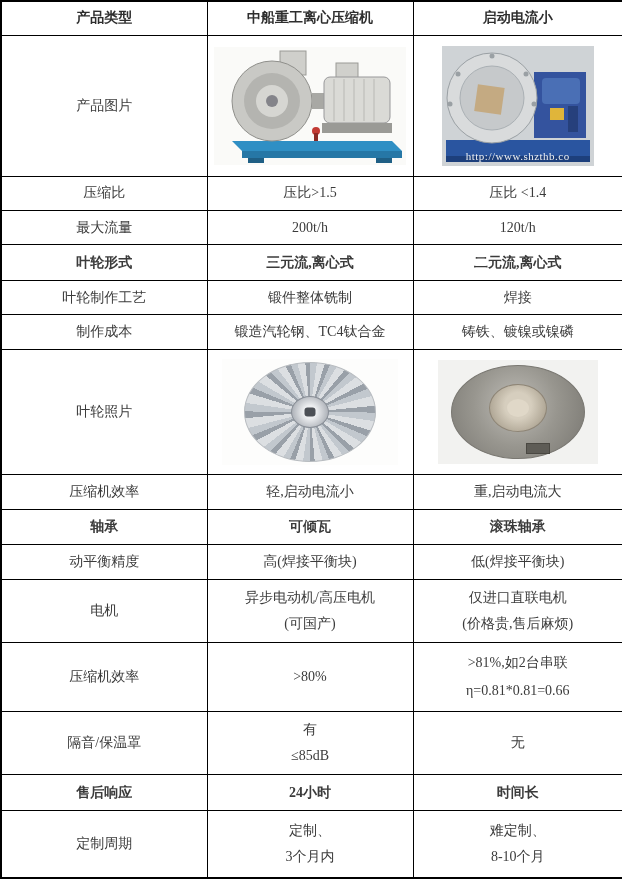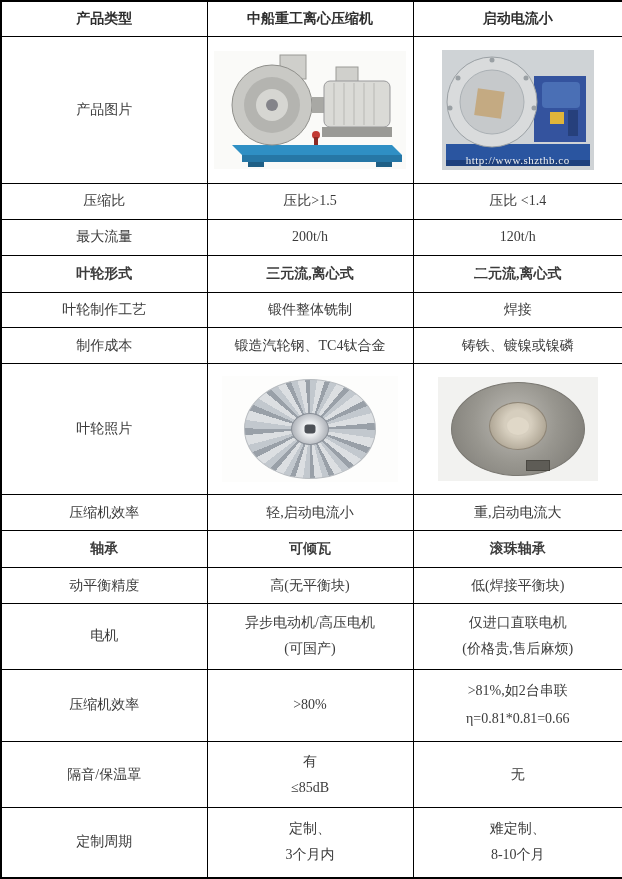--- a/index.html
+++ b/index.html
@@ -237,21 +237,21 @@
   </tr>
 
   <tr class="h31">
     <td>轴承</td>
     <td>可倾瓦</td>
     <td>滚珠轴承</td>
   </tr>
 
   <tr class="h30">
     <td>动平衡精度</td>
-    <td>高(无平衡块)</td>
+    <td>高(焊接平衡块)</td>
     <td>低(焊接平衡块)</td>
   </tr>
 
 
   <tr class="h53">
     <td>电机</td>
     <td>
       <div class="ln">异步电动机/高压电机</div>
       <div class="ln">(可国产)</div>
     </td>
@@ -273,20 +273,25 @@
 
   <tr class="h52">
     <td>隔音/保温罩</td>
     <td>
       <div class="ln">有</div>
       <div class="ln">≤85dB</div>
     </td>
     <td>无</td>
   </tr>
 
+  <tr class="h31">
+    <td>售后响应</td>
+    <td>24小时</td>
+    <td>时间长</td>
+  </tr>
 
   <tr class="h59">
     <td>定制周期</td>
     <td>
       <div class="ln">定制、</div>
       <div class="ln">3个月内</div>
     </td>
     <td>
       <div class="ln">难定制、</div>
       <div class="ln">8-10个月</div>

